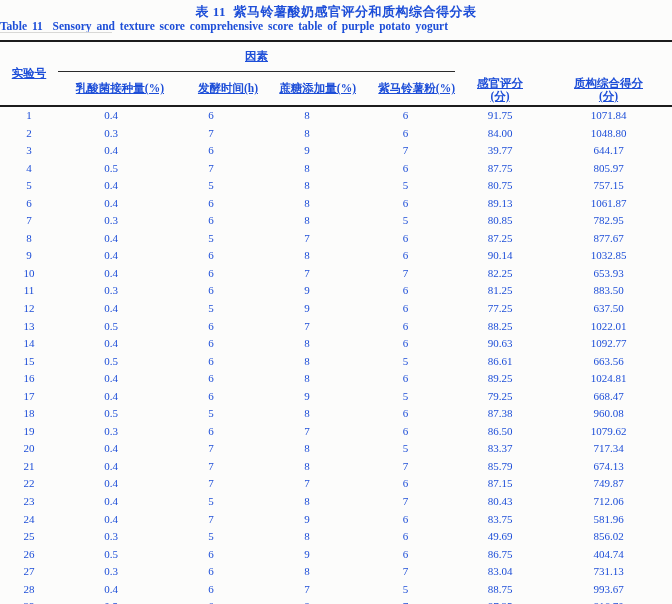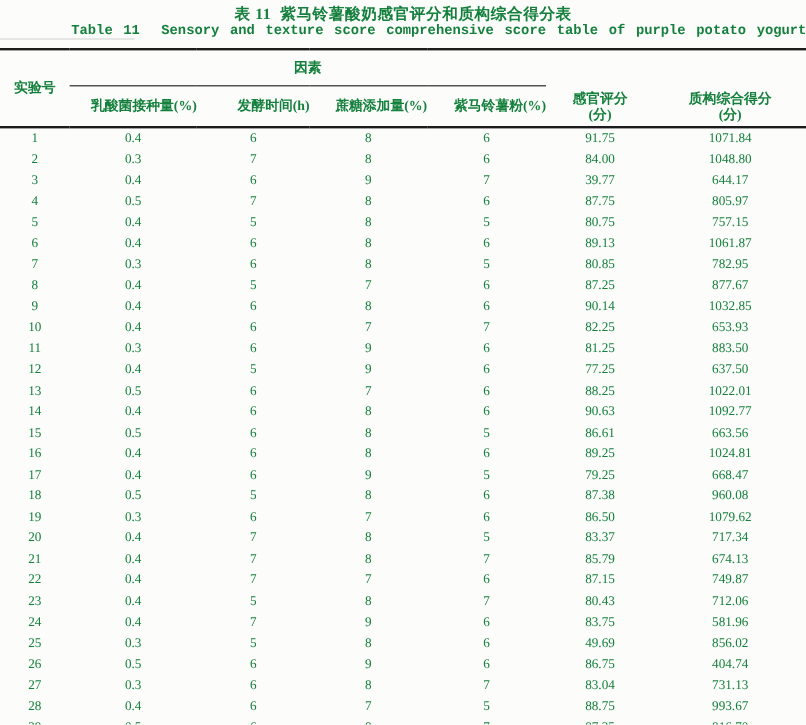--- a/index.html
+++ b/index.html
@@ -1,41 +1,40 @@
 <!DOCTYPE html>
 <html><head>
 <meta charset="utf-8">
 <style>
   * { margin:0; padding:0; box-sizing:border-box; }
   html,body { background:#ffffff; }
   .page {
     width:672px; height:604px;
     background:#fcfcfb;
-    color:#15803d;
+    color:#1d4ed8;
     font-family:"Liberation Serif","DejaVu Serif",serif;
     overflow:hidden;
     position:relative;
   }
   .title-cn {
     padding-top:4px;
     text-align:center;
     font-size:13px;
     font-weight:bold;
     height:19px;
     line-height:16px;
     letter-spacing:0.5px;
   }
   .title-en {
-    text-align:right;
+    text-align:left;
     font-size:11.5px;
     font-weight:600;
     height:17px;
     line-height:14px;
     word-spacing:2px;
-    font-family:Liberation Mono, monospace;
   }
   .scan-artifact {
     position:absolute;
     left:0; top:32px;
     width:112px; height:1px;
     background:#d8d8d6;
   }
   table.score-table {
     margin-top:4px;
     width:672px;
@@ -47,21 +46,21 @@
   .score-table th {
     font-weight:bold;
     font-size:11.5px;
     text-align:center;
     vertical-align:middle;
     padding:0;
   }
   .score-table thead tr.top-row th { height:20px; }
   .score-table thead tr.sub-row th { height:22px;text-align:right; }
   .score-table th.factors-span { border-bottom:1px solid #2a2a2a; }
-  .score-table thead th { border-bottom-color:#222; }
+  .score-table thead th { border-bottom-color:#222;text-decoration:underline; }
   .score-table thead tr.sub-row th,
   .score-table thead th[rowspan] { border-bottom:2px solid #1c1c1c; }
   .score-table thead th.factors-span { border-bottom:1px solid #2a2a2a; }
   .two-line { line-height:13px; padding:2px 0;margin-top:33px; }
   .score-table td {
     height:17.55px;
     font-size:11px;
     line-height:17.55px;
     text-align:center;
     vertical-align:middle;

